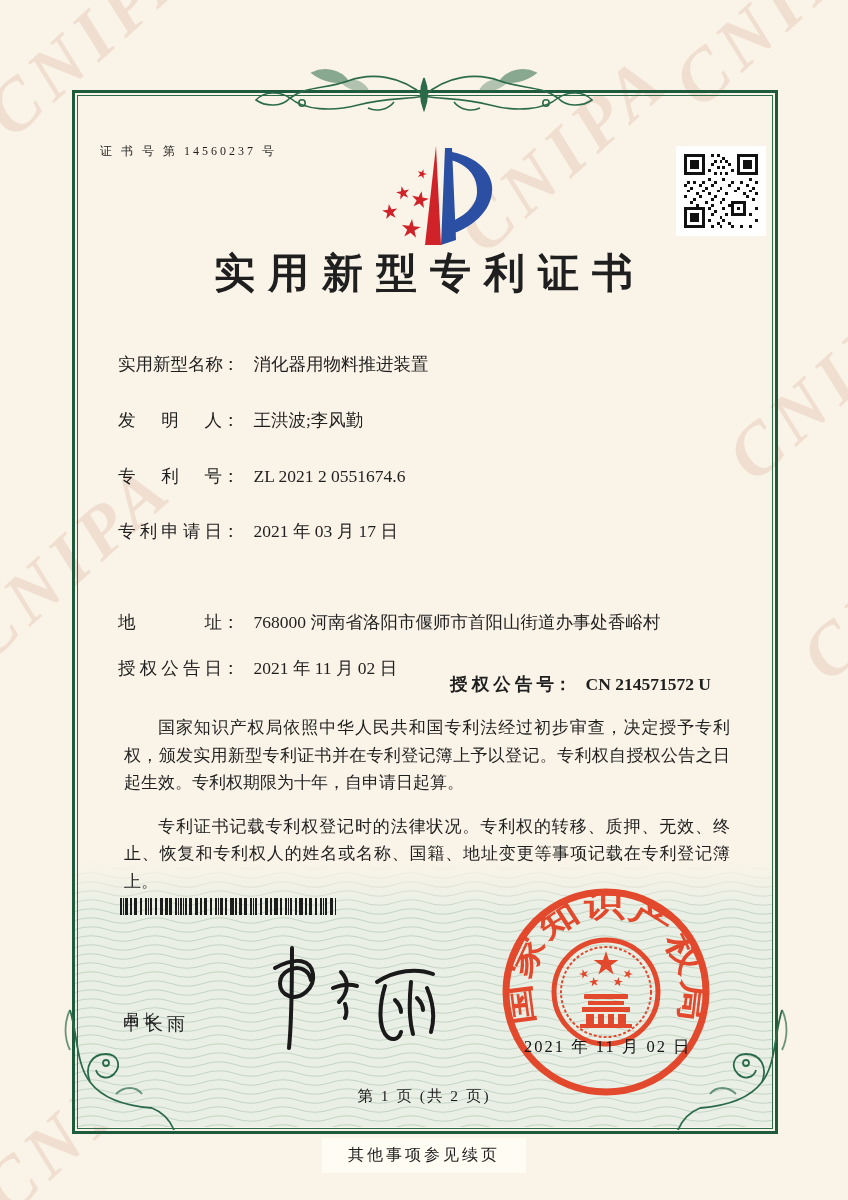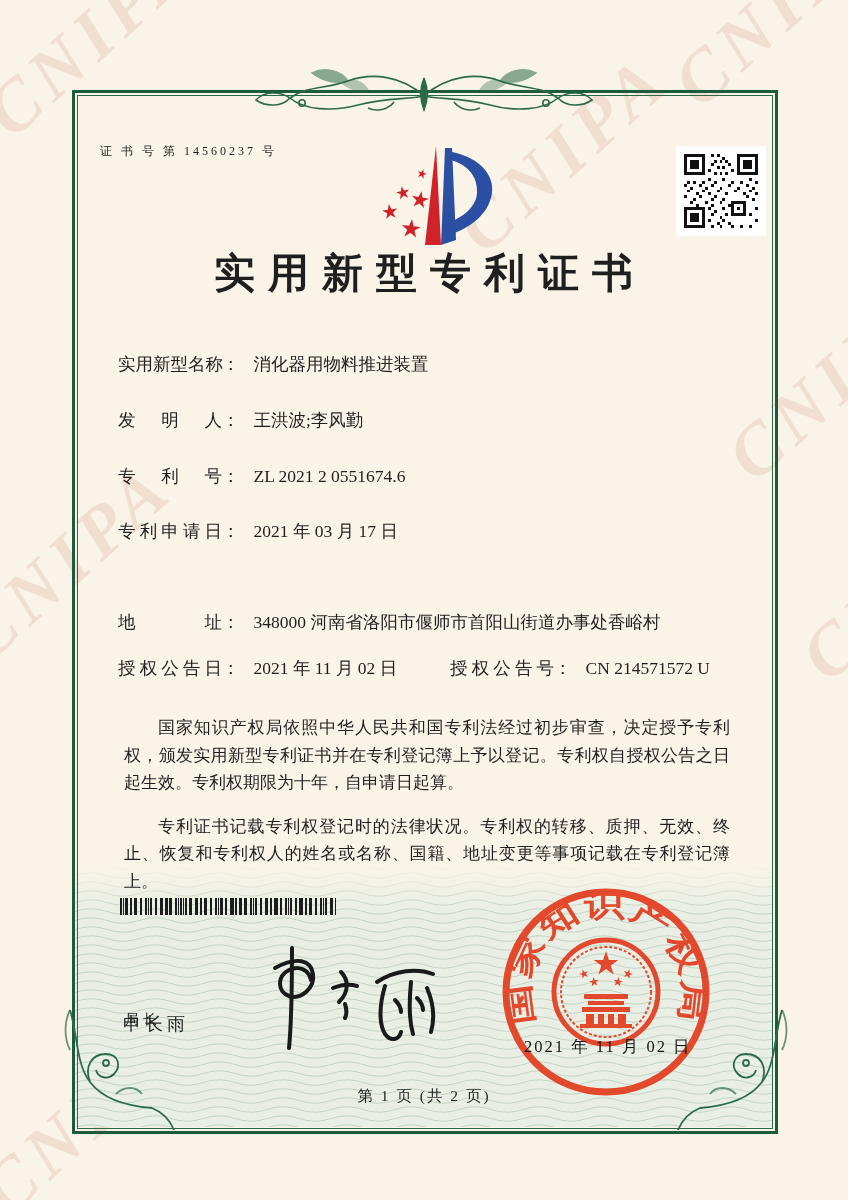--- a/index.html
+++ b/index.html
@@ -9,21 +9,21 @@
       font-size:72px;letter-spacing:8px;color:rgba(214,163,138,0.26);transform:rotate(-42deg);white-space:nowrap;pointer-events:none;}
   .border-frame{position:absolute;left:72px;top:90px;width:700px;height:1038px;border:3px solid #1e5b3c;}
   .border-frame::after{content:"";position:absolute;inset:2px;border:1px solid #2c6b4a;}
   .cert-no{position:absolute;left:100px;top:143px;font-size:12px;letter-spacing:3px;}
   .title{position:absolute;left:0;top:246px;width:100%;text-align:center;font-size:41px;font-weight:bold;
          letter-spacing:13px;padding-left:6px;}
   .qr-box{position:absolute;left:676px;top:146px;width:90px;height:90px;background:#ffffff;display:flex;align-items:center;justify-content:center;}
   .field-row{position:absolute;left:118px;font-size:17.5px;white-space:nowrap;}
   .flabel{display:inline-block;width:104px;text-align:justify;text-align-last:justify;vertical-align:top;}
   .fval{padding-left:14px;}
-  .grant2{position:absolute;left:332px;top:0;}
+  .grant2{position:absolute;left:332px;top:16px;font-weight:bold;}
   .paras{position:absolute;left:108px;top:698px;width:638px;font-size:17px;line-height:1.62;text-align:justify;}
   .paras p{margin:16px;text-indent:2em;}
   .band{position:absolute;left:75px;top:862px;width:698px;height:265px;}
   .band-fade{position:absolute;left:75px;top:862px;width:698px;height:48px;
              background:linear-gradient(#faf4e8,rgba(250,244,232,0));}
   .barcode{position:absolute;left:120px;top:898px;width:216px;height:17px;
     background:
       repeating-linear-gradient(90deg,#1c1c1c 0 2px,transparent 2px 5px),
       repeating-linear-gradient(90deg,#1c1c1c 0 1px,transparent 1px 7px),
       repeating-linear-gradient(90deg,transparent 0 3px,#1c1c1c 3px 4px,transparent 4px 11px);}
@@ -159,21 +159,21 @@
   <div class="field-row" style="top:352px;">
     <span class="flabel">实用新型名称</span><span>：</span><span class="fval">消化器用物料推进装置</span>
   </div>
   <div class="field-row" style="top:464px;">
     <span class="flabel">专利号</span><span>：</span><span class="fval">ZL 2021 2 0551674.6</span>
   </div>
   <div class="field-row" style="top:519px;">
     <span class="flabel">专利申请日</span><span>：</span><span class="fval">2021 年 03 月 17 日</span>
   </div>
   <div class="field-row" style="top:610px;">
-    <span class="flabel">地址</span><span>：</span><span class="fval">348000 河南省洛阳市偃师市首阳山街道办事处香峪村</span>
+    <span class="flabel">地址</span><span>：</span><span class="fval">768000 河南省洛阳市偃师市首阳山街道办事处香峪村</span>
   </div>
   <div class="field-row" style="top:656px;">
     <span class="flabel">授权公告日</span><span>：</span><span class="fval">2021 年 11 月 02 日</span>
     <span class="grant2">
       <span class="flabel">授权公告号</span><span>：</span><span class="fval">CN 214571572 U</span>
     </span>
   </div>
 
   <div class="paras">
     <p>国家知识产权局依照中华人民共和国专利法经过初步审查，决定授予专利权，颁发实用新型专利证书并在专利登记簿上予以登记。专利权自授权公告之日起生效。专利权期限为十年，自申请日起算。</p>
@@ -225,14 +225,15 @@
           <rect x="98" y="128" width="6" height="10"></rect>
           <rect x="108" y="128" width="6" height="10"></rect>
           <rect x="118" y="128" width="8" height="10"></rect>
         <rect x="80" y="138" width="52" height="4"></rect>
       </g>
     </g>
   </svg>
   <div class="seal-date">2021 年 11 月 02 日</div>
 
   <div class="page-num">第 1 页 (共 2 页)</div>
+  <div class="note">其他事项参见续页</div>
 
 </div>
 
 </body></html>

